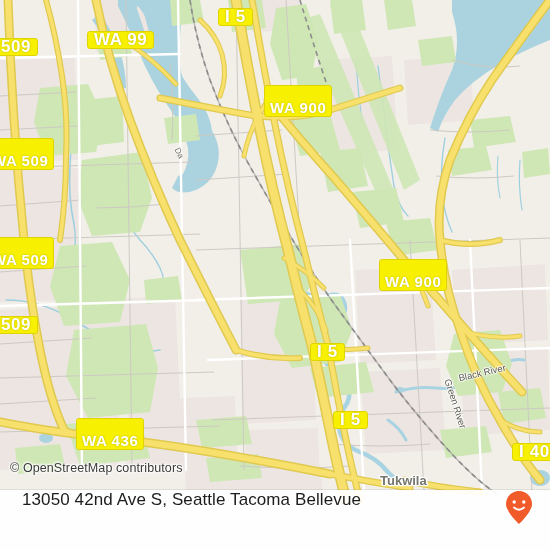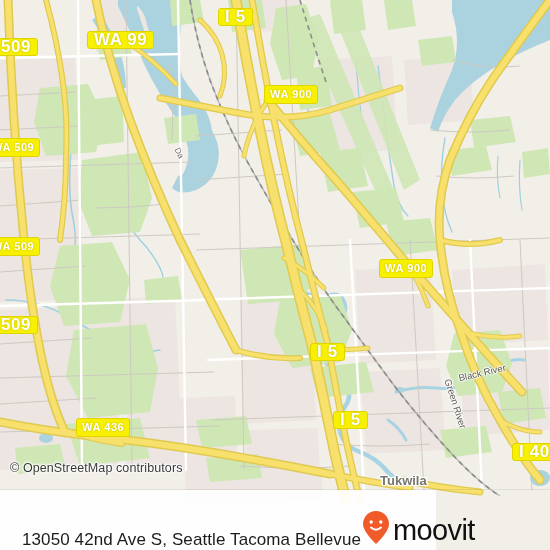--- a/index.html
+++ b/index.html
@@ -28,21 +28,21 @@
     color:#ffffff;
     font-size:17px;
     font-weight:bold;
     letter-spacing:0.6px;
     padding:1px 6px 2px 6px;
     line-height:13px;
     white-space:nowrap;
     text-shadow:0 0 2px rgba(120,110,0,.45);
     font-family:"Liberation Sans", sans-serif;
   }
-  .shield.sm { font-size:11px; padding:2px 5px 2px 5px; }
+  .shield.sm { font-size:15px; padding:15px 5px 2px 5px; }
 
   
   .placelabel{
     position:absolute;
     color:#76766e;
     font-size:13px;
     font-family:"Liberation Sans", sans-serif;
     white-space:nowrap;
     text-shadow:
       -1.4px 0 1px #fff, 1.4px 0 1px #fff, 0 -1.4px 1px #fff, 0 1.4px 1px #fff,
@@ -112,24 +112,24 @@
     margin-left:-13px;
     width:0; height:0;
     border-left:13px solid transparent;
     border-right:13px solid transparent;
     border-top:14px solid #ffffff;
   }
 
   
   .bottombar{
     position:absolute;
-    left:0; bottom:0; width:436px; height:60px;
+    left:0; bottom:0; width:550px; height:60px;
     background:rgba(255,255,255,0.93);
     display:flex;
-    align-items:flex-end;
+    align-items:flex-start;
     justify-content:space-between;
     padding:0 16px 0 22px;
   }
   .bottombar .addr{
     font-size:17px;
     color:#1c1c1c;
     font-family:"Liberation Sans", sans-serif;
     letter-spacing:0.1px;
     white-space:nowrap;
   }
@@ -456,17 +456,16 @@
     <div class="addr">13050 42nd Ave S, Seattle Tacoma Bellevue</div>
     <div class="brand">
       <span>
         <svg width="30" height="36" viewBox="0 0 30 36">
           <path d="M15 1 C7.8 1 2 6.8 2 14 C2 22 15 34 15 34 C15 34 28 22 28 14 C28 6.8 22.2 1 15 1 Z" fill="#f15a29"></path>
           <circle cx="10.2" cy="12" r="1.7" fill="#ffffff"></circle>
           <circle cx="19.8" cy="12" r="1.7" fill="#ffffff"></circle>
           <path d="M10 17.5 Q15 21.8 20 17.5" stroke="#ffffff" stroke-width="1.9" fill="none" stroke-linecap="round"></path>
         </svg>
       </span>
-      <span class="word">moovit</span>
     </div>
   </div>
 
 </div>
 
 </body></html>

